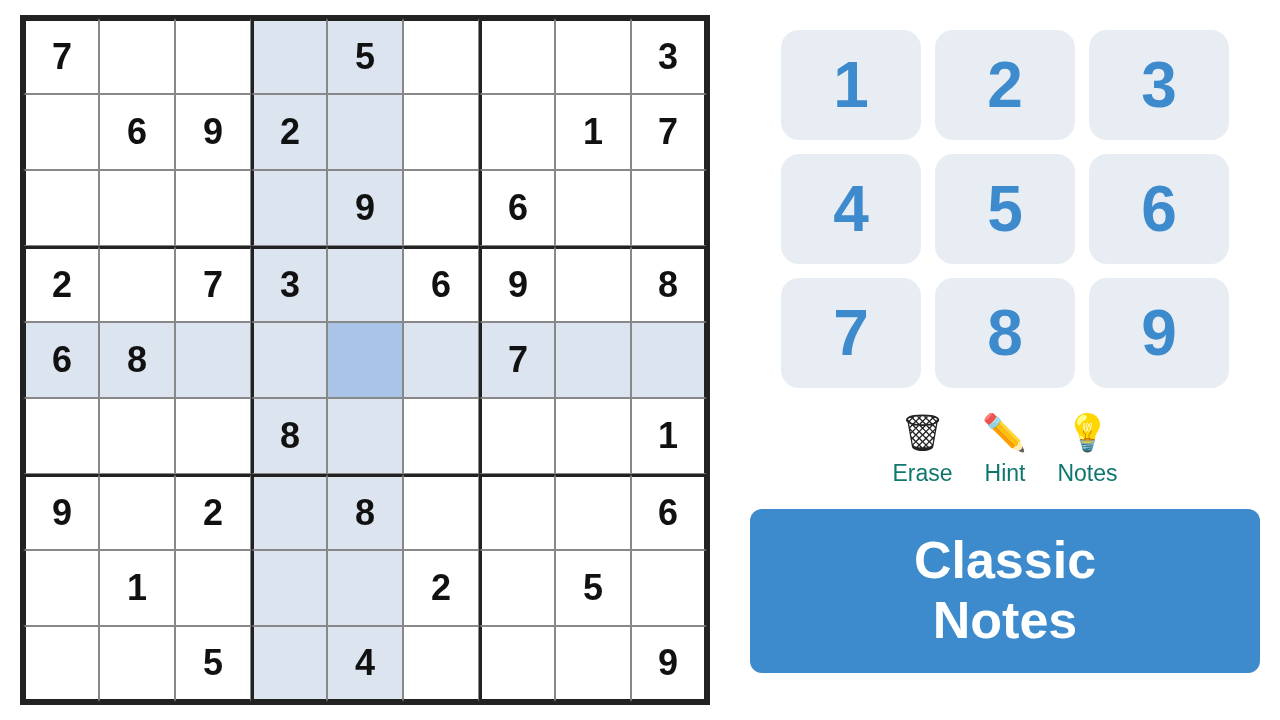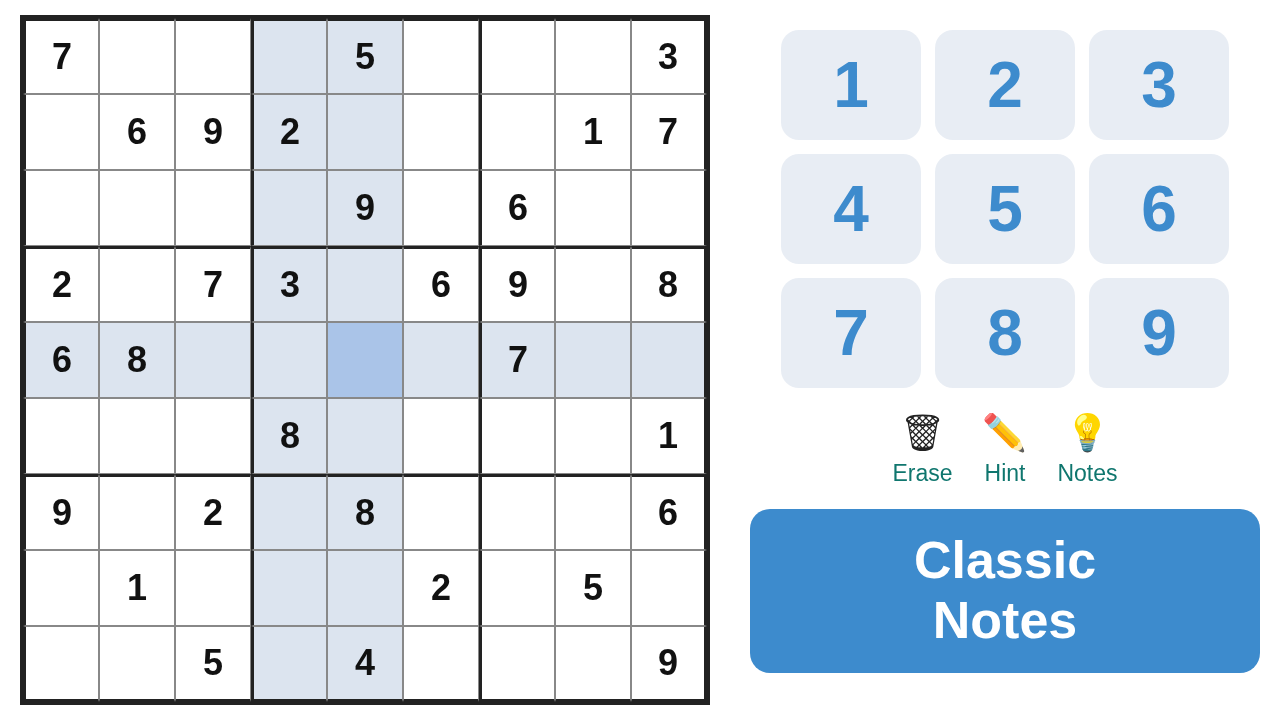--- a/index.html
+++ b/index.html
@@ -120,21 +120,21 @@
 
     .action-label {
       font-size: 23px;
       color: #0f766e;
     }
 
     
     #banner {
       width: 100%;
       background: #3d8bcd;
-      border-radius: 20px;
+      border-radius: 12px;
       margin-top: 22px;
       padding: 22px 4px;
       display: flex;
       align-items: center;
       justify-content: center;
     }
 
     #banner-text {
       font-size: 52px;
       font-weight: 900;

